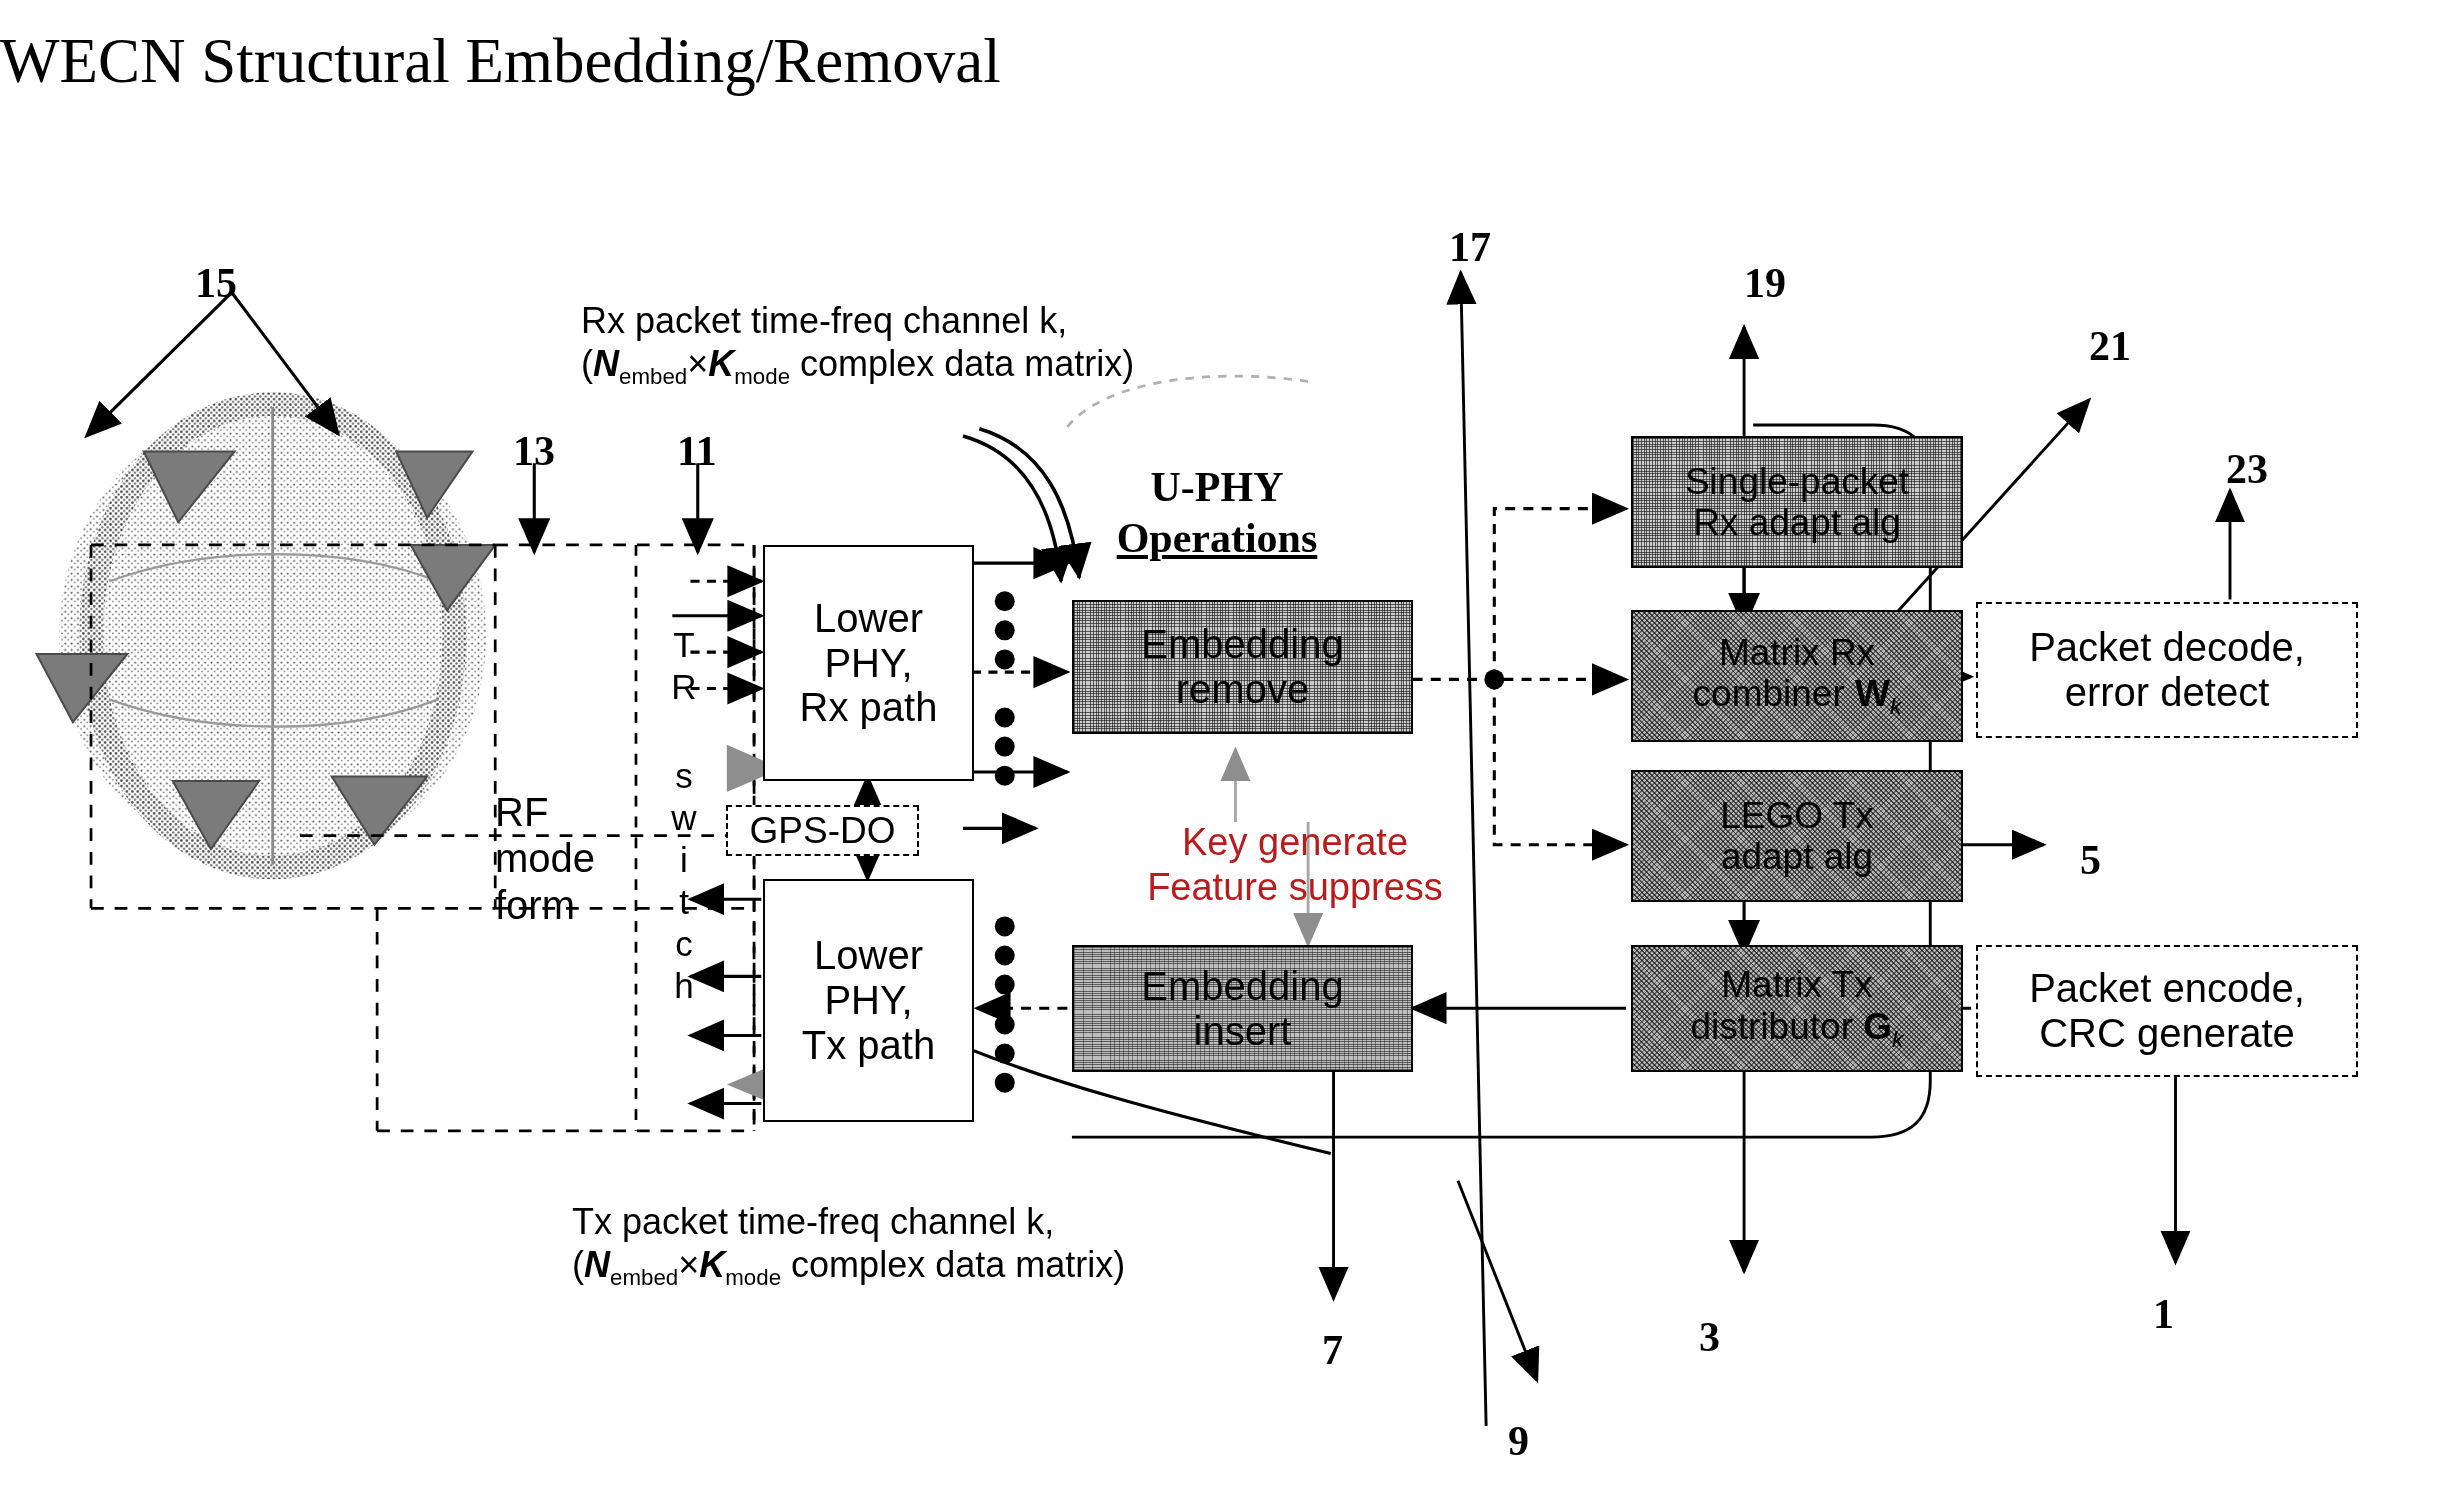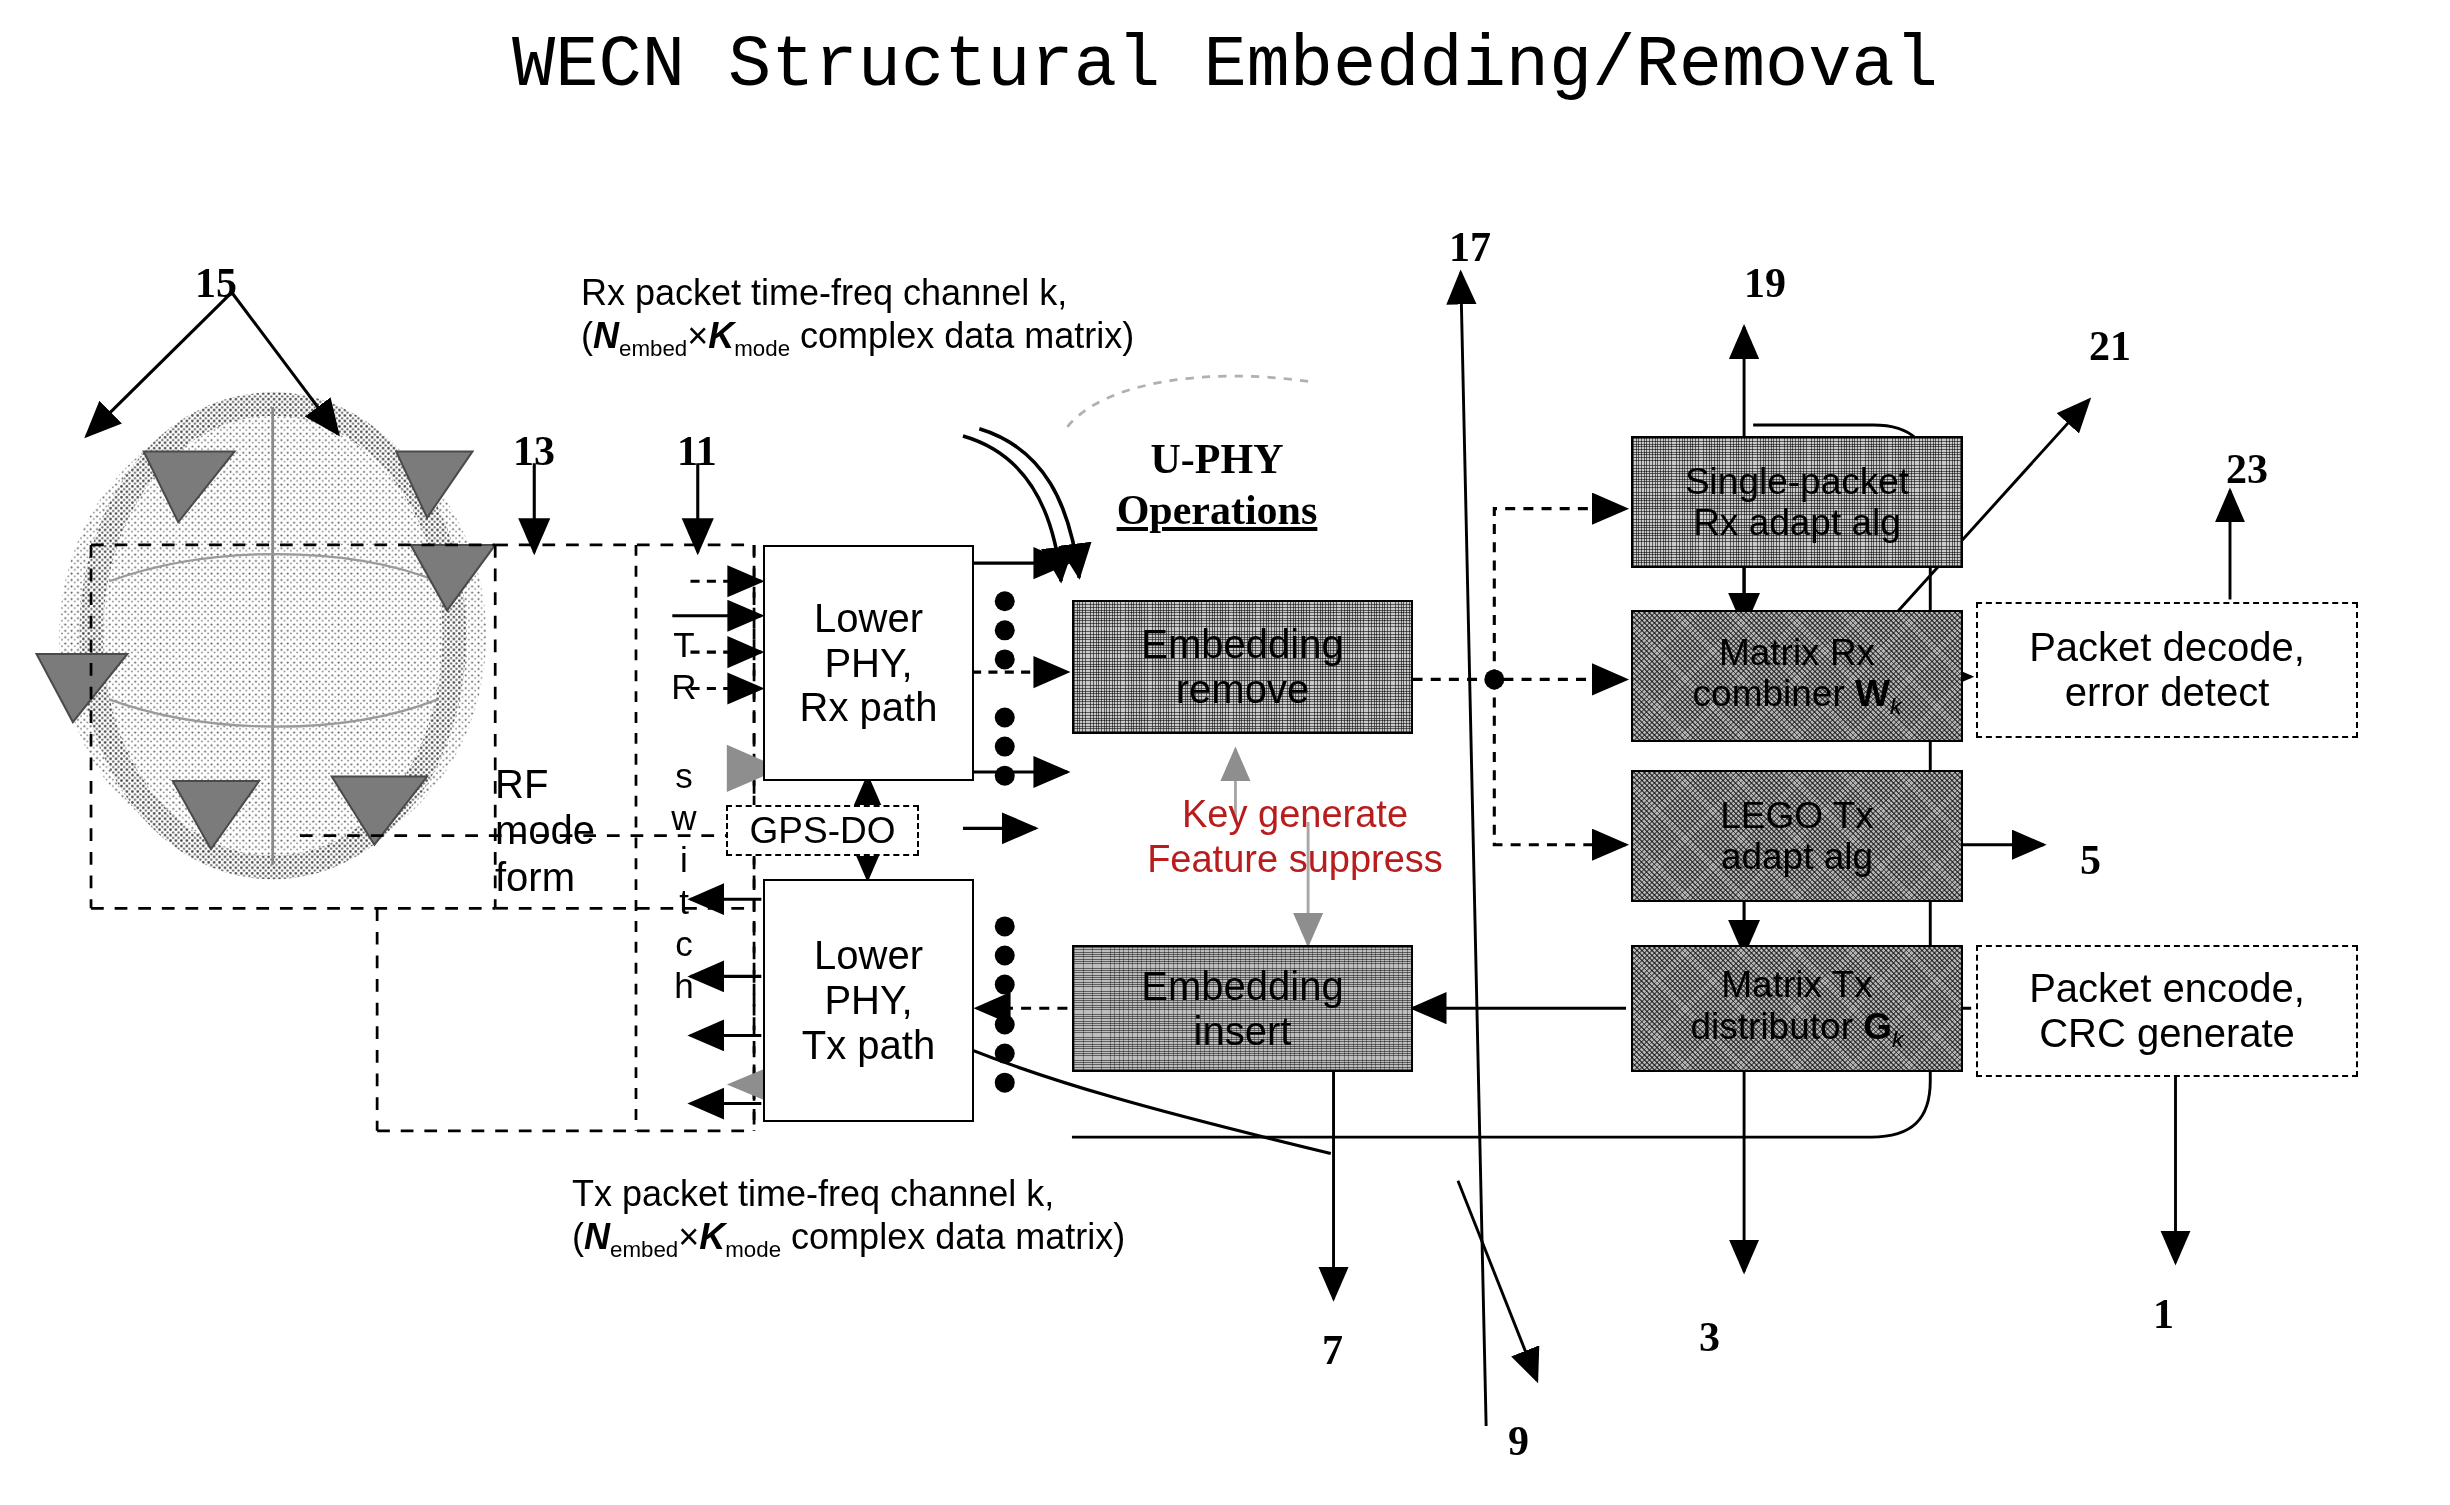--- a/index.html
+++ b/index.html
@@ -2,22 +2,22 @@
 <html style="font-size:14.5px"><head>
 <meta charset="utf-8">
 <style>
   html,body{margin:0;padding:0;background:#fff;}
   body{width:2450px;height:1505px;position:relative;overflow:hidden;
        font-family:"Liberation Sans",sans-serif;color:#000;}
 
   #stage{position:absolute;left:0;top:0;width:2450px;height:1505px;}
 
   
-  .title{position:absolute;left:0;top:25.4px;width:2450px;text-align:center;
-         font-family:Liberation Mono, monospace;font-size:72px;letter-spacing:0px;}
+  .title{position:absolute;left:0;top:25.4px;width:2450px;
+         font-family:Liberation Serif, serif;font-size:63px;letter-spacing:0px;}
 
   
   .box{position:absolute;box-sizing:border-box;display:flex;align-items:center;
        justify-content:center;text-align:center;line-height:1.12;}
   .box-solid{border:2.7px solid #000;background:#fff;}
   .box-dash{border:2.7px dashed #000;background:#fff;}
   .box-hatch{border:2.7px solid #000;}
 
   
   .fill-grey{
@@ -37,21 +37,21 @@
     background-image:
       repeating-linear-gradient(0deg, rgba(0,0,0,.5) 0 0.9px, transparent 0.9px 2.3px),
       repeating-linear-gradient(90deg, rgba(0,0,0,.35) 0 0.9px, transparent 0.9px 4.5px);
   }
 
   .lbl{position:relative;z-index:2;}
   .t36{font-size:37px;}
   .t40{font-size:40px;}
 
   
-  .ftext{position:absolute;line-height:1.2;}
+  .ftext{position:absolute;line-height:1.2;margin-top:28px;}
   .annot{font-size:36px;}
   .ghost{color:#b91c1c;font-size:38px;line-height:1.18;}
   .uphy{font-family:"Liberation Serif",serif;font-size:42px;font-weight:bold;
         text-align:center;line-height:1.22;}
   .uphy u{text-decoration:underline;}
 
   
   .vstack{position:absolute;display:flex;flex-direction:column;align-items:center;
           font-size:35px;line-height:1.0;}
   .vstack span{display:block;height:42px;}

